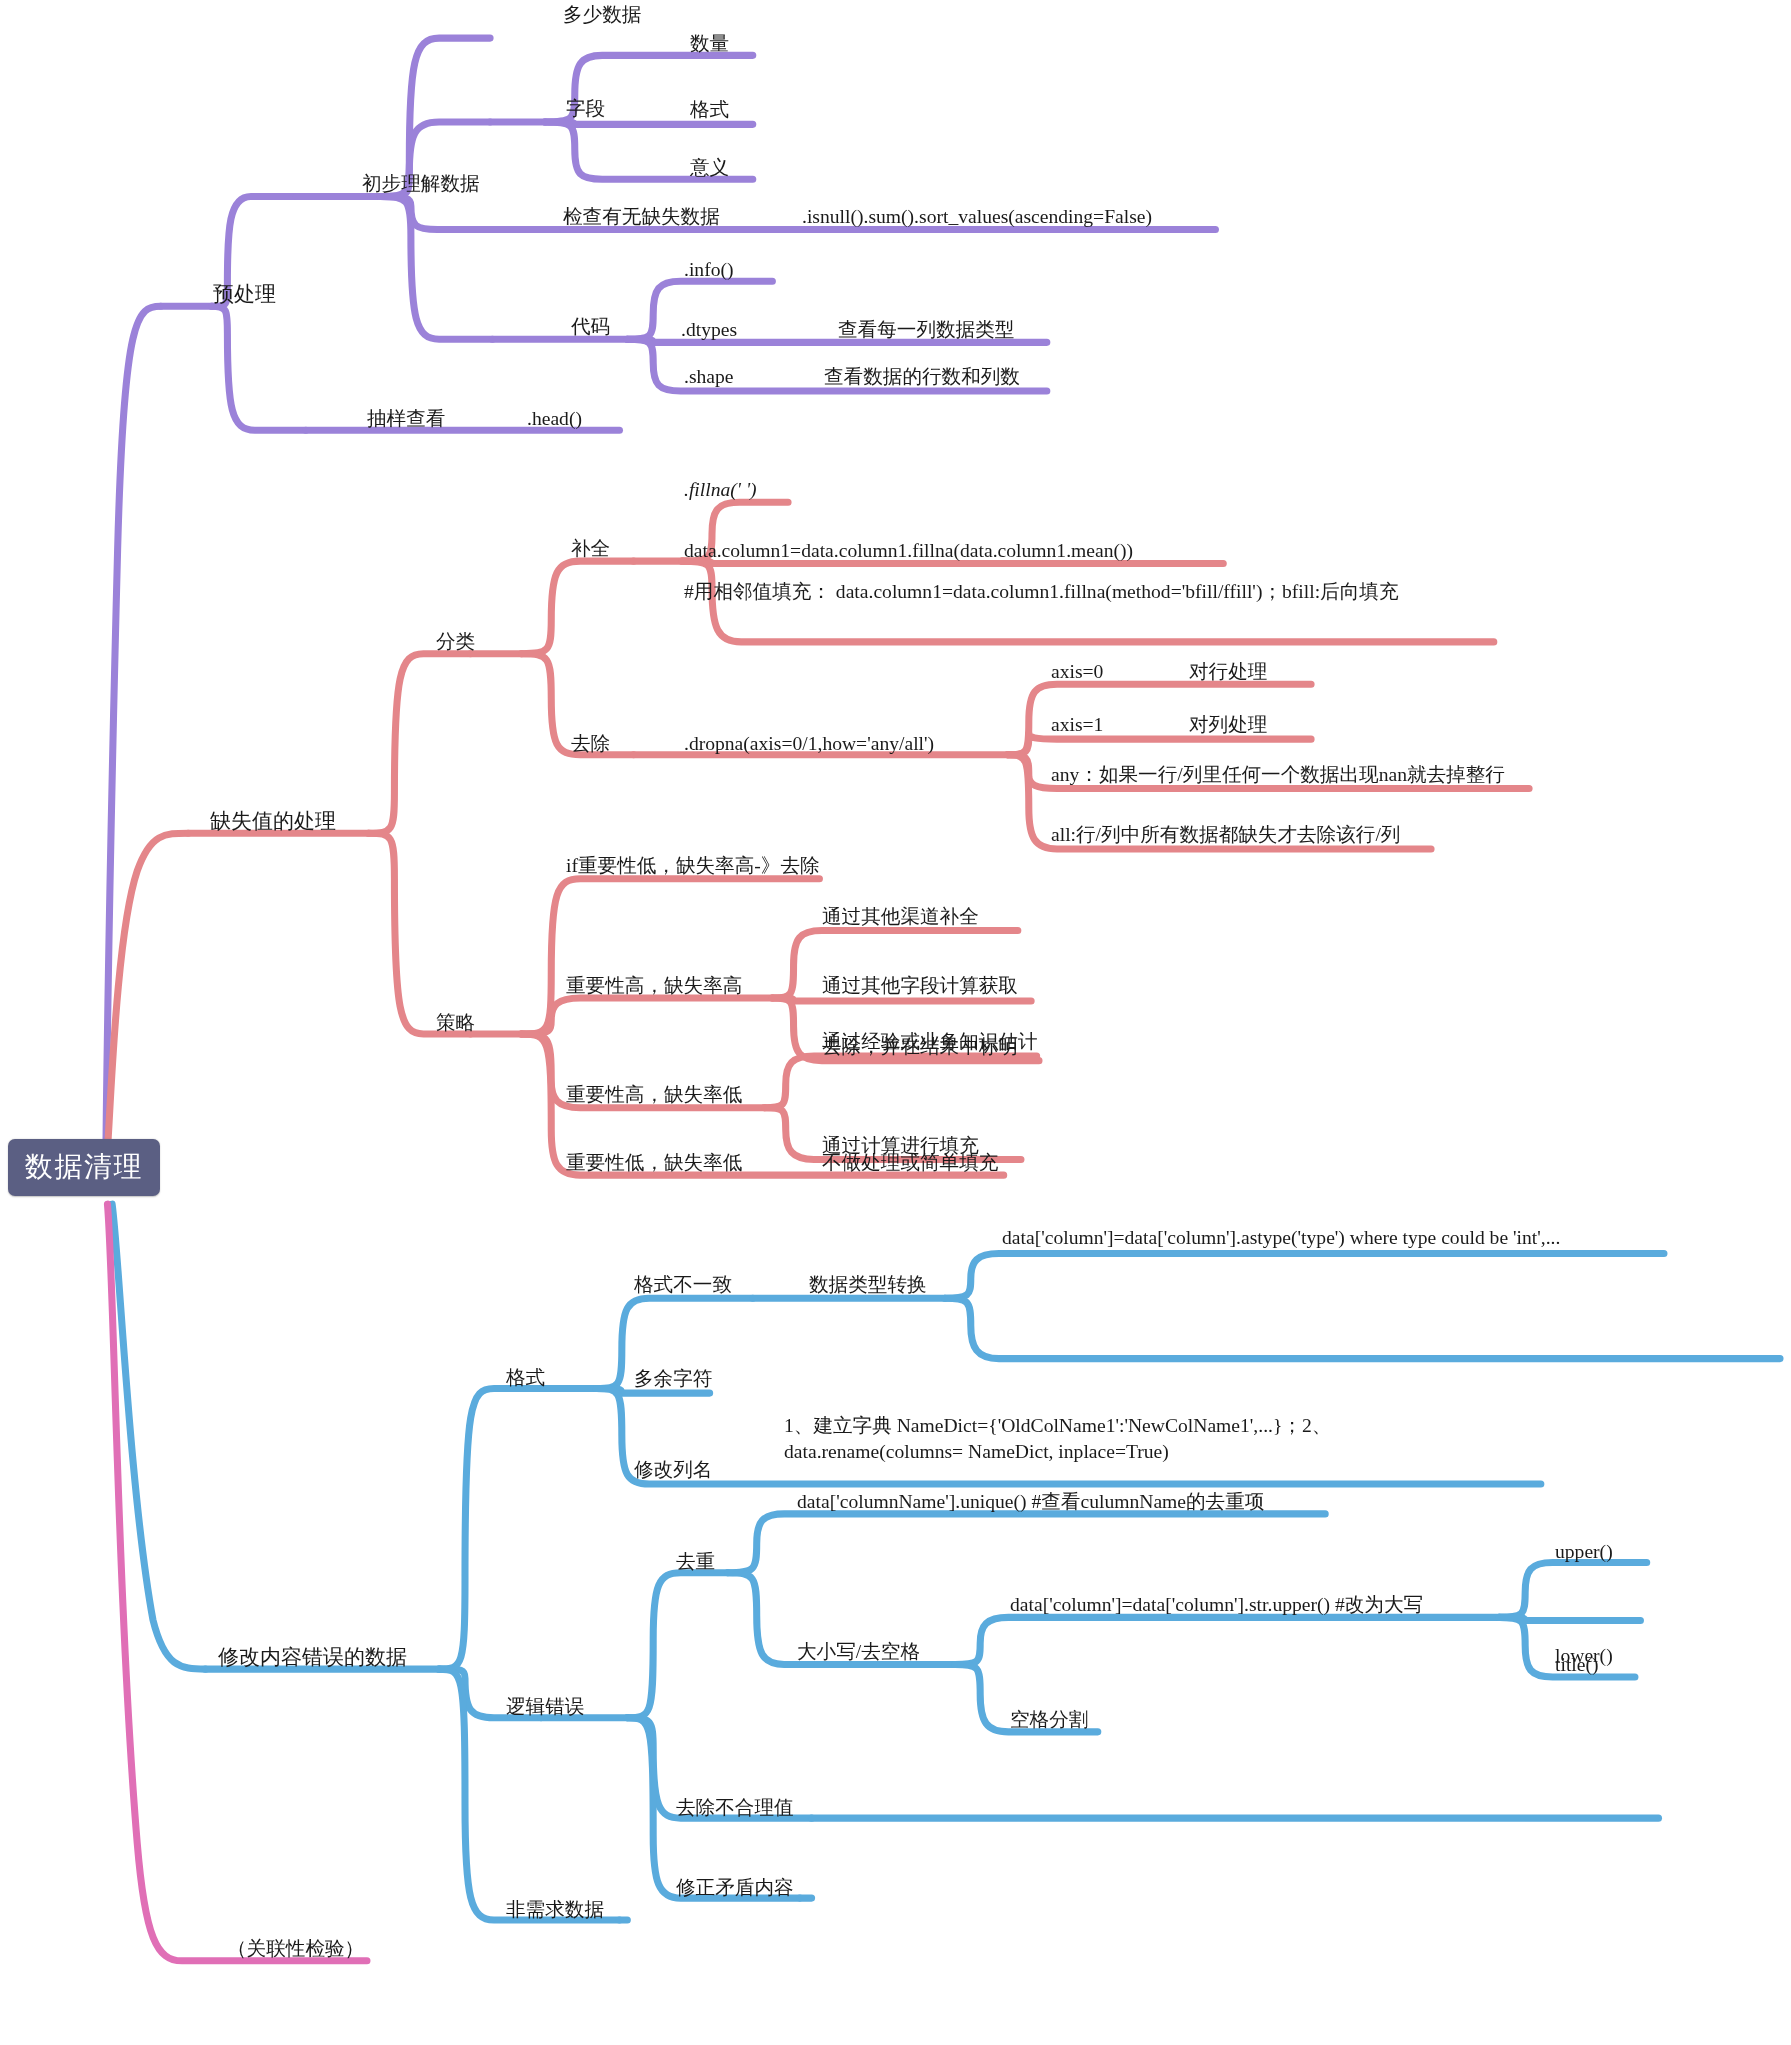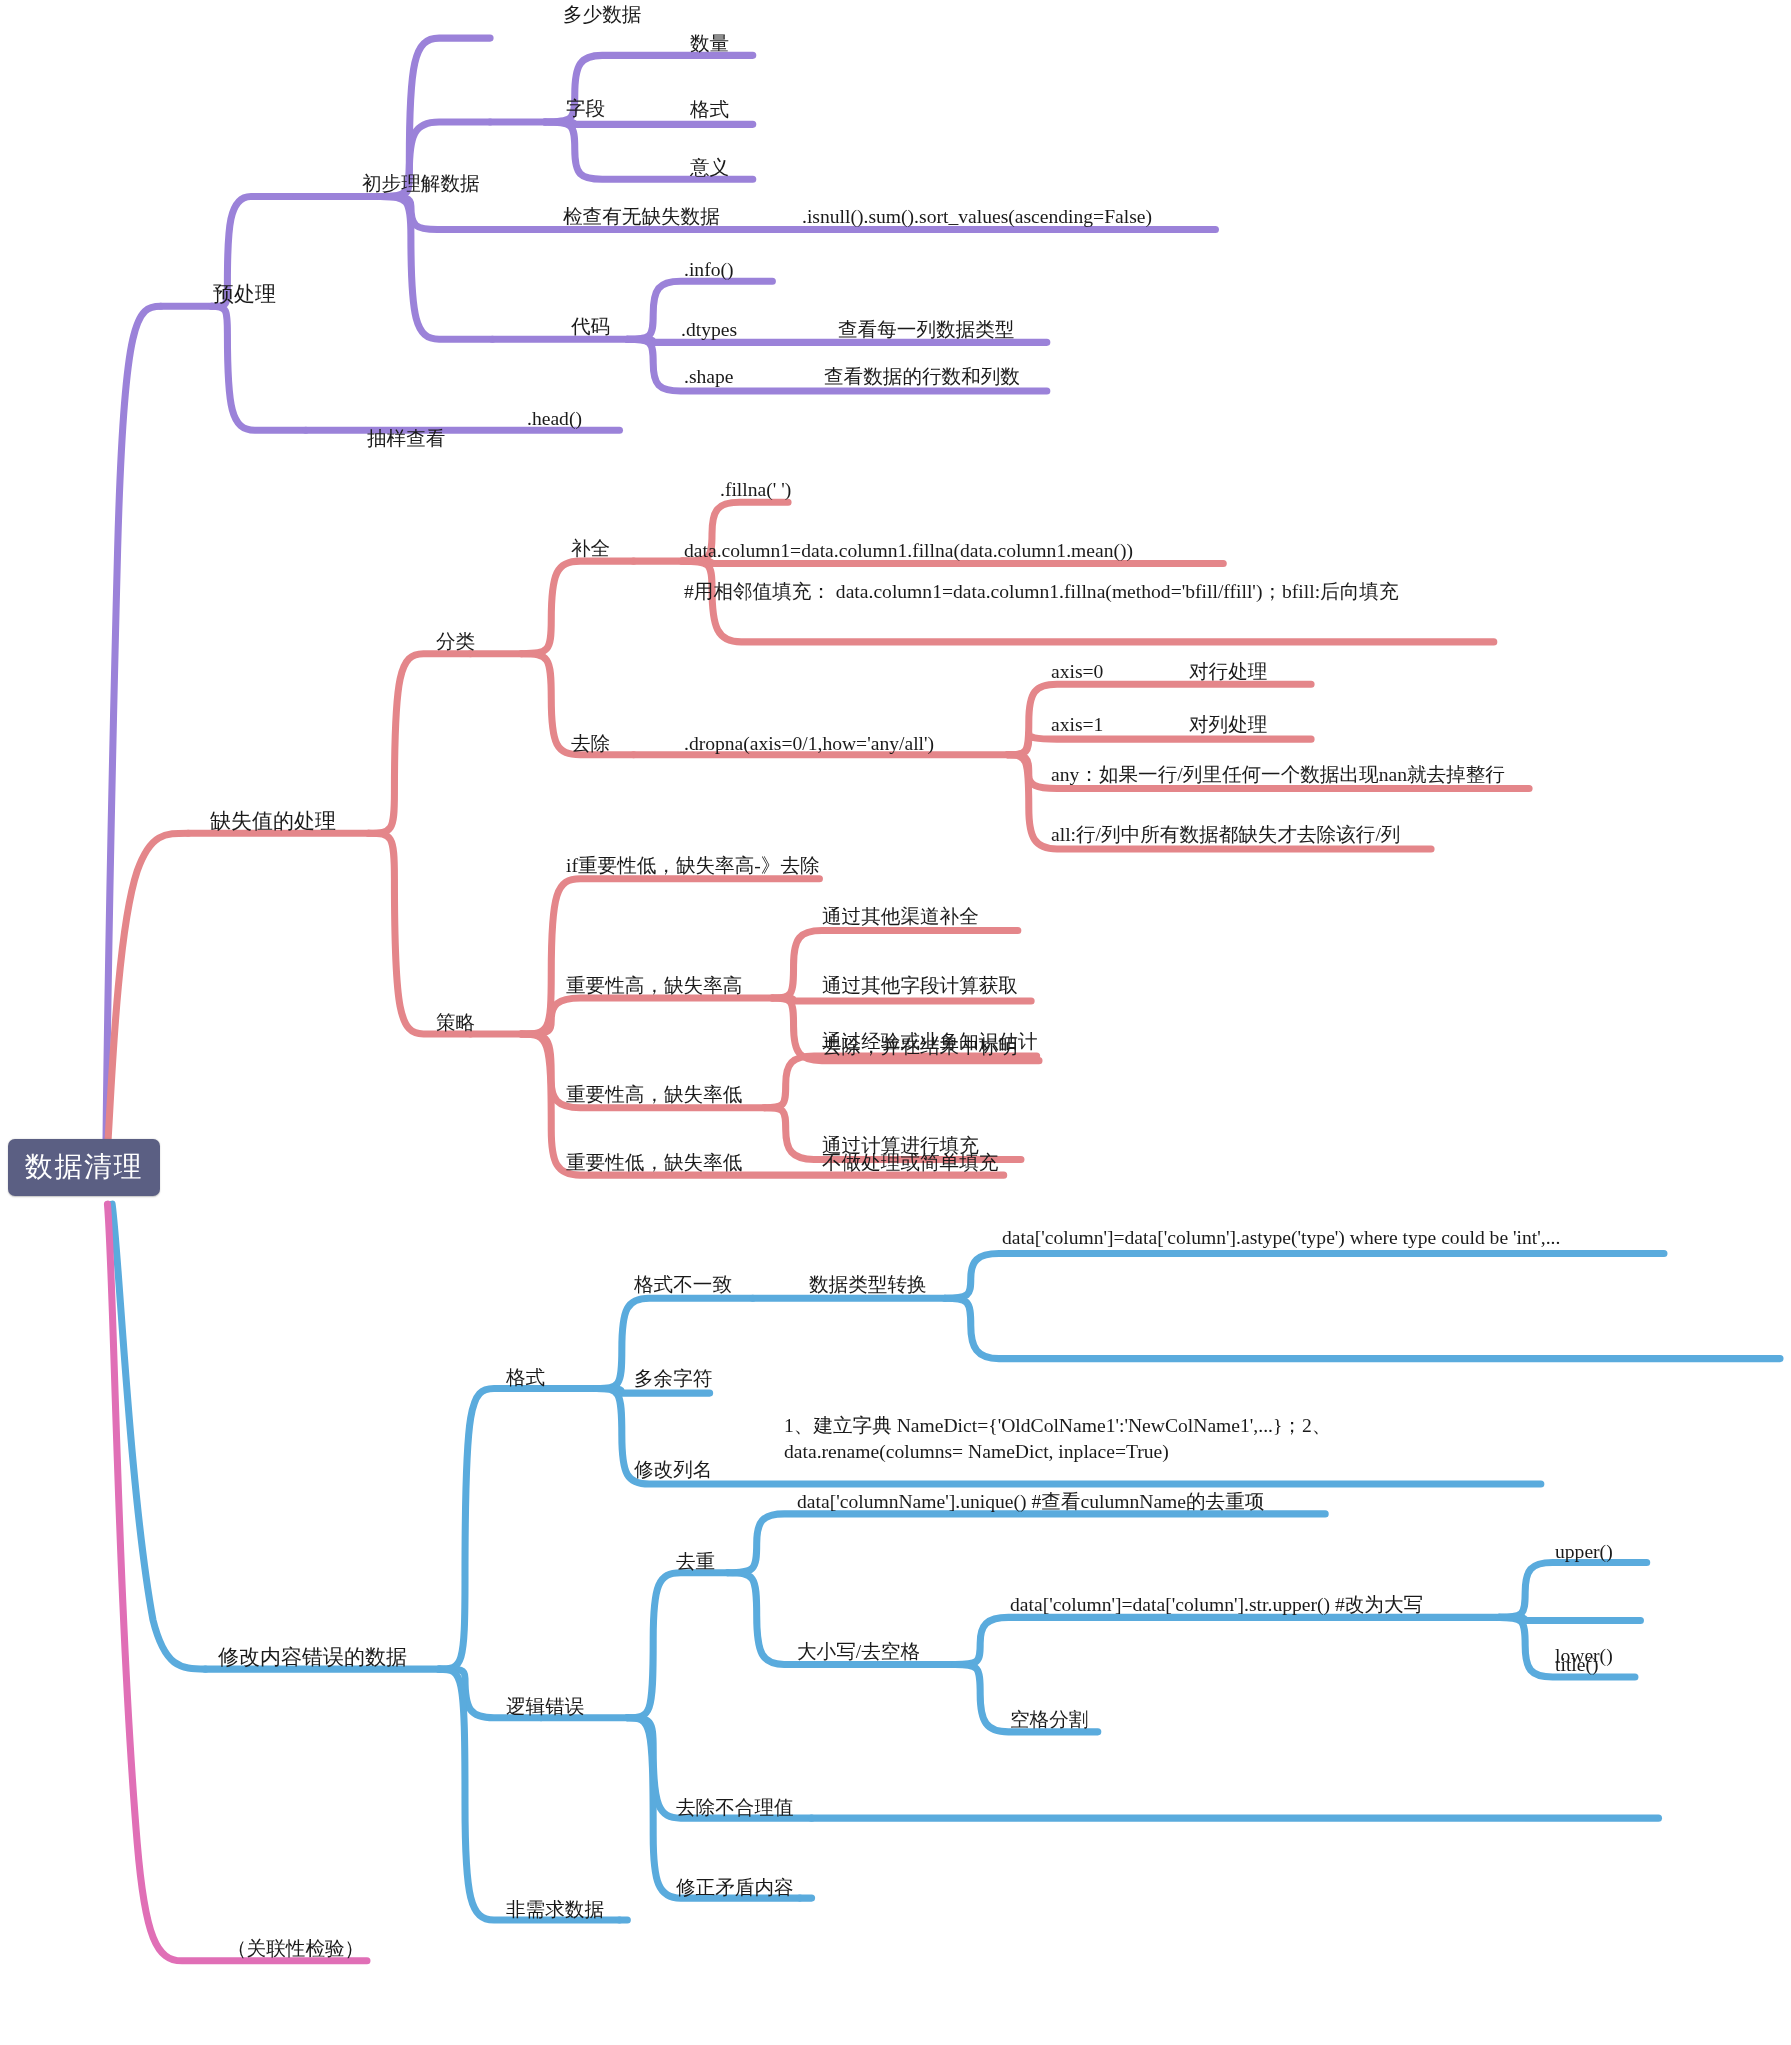--- a/index.html
+++ b/index.html
@@ -146,27 +146,27 @@
   <div class="node" style="left:690px;top:97px;">格式</div>
   <div class="node" style="left:690px;top:155px;">意义</div>
   <div class="node" style="left:563px;top:204px;">检查有无缺失数据</div>
   <div class="node" style="left:802px;top:204px;">.isnull().sum().sort_values(ascending=False)</div>
   <div class="node" style="left:571px;top:314px;">代码</div>
   <div class="node" style="left:684px;top:257px;">.info()</div>
   <div class="node" style="left:681px;top:317px;">.dtypes</div>
   <div class="node" style="left:838px;top:317px;">查看每一列数据类型</div>
   <div class="node" style="left:684px;top:364px;">.shape</div>
   <div class="node" style="left:824px;top:364px;">查看数据的行数和列数</div>
-  <div class="node" style="left:367px;top:406px;margin-top:20px;">抽样查看</div>
+  <div class="node" style="left:367px;top:406px;">抽样查看</div>
   <div class="node" style="left:527px;top:406px;">.head()</div>
 
   <div class="node" style="left:210px;top:808px;font-size:21px;">缺失值的处理</div>
   <div class="node" style="left:436px;top:629px;">分类</div>
   <div class="node" style="left:571px;top:536px;">补全</div>
-  <div class="node" style="left:720px;top:477px;">.fillna(' ')</div>
+  <div class="node" style="left:684px;top:477px;font-style:italic;">.fillna(' ')</div>
   <div class="node" style="left:684px;top:538px;">data.column1=data.column1.fillna(data.column1.mean())</div>
   <div class="node wrap" style="left:684px;top:579px;width:808px;">#用相邻值填充：  data.column1=data.column1.fillna(method='bfill/ffill')；bfill:后向填充</div>
   <div class="node" style="left:571px;top:731px;">去除</div>
   <div class="node" style="left:684px;top:731px;">.dropna(axis=0/1,how='any/all')</div>
   <div class="node" style="left:1051px;top:659px;">axis=0</div>
   <div class="node" style="left:1189px;top:659px;">对行处理</div>
   <div class="node" style="left:1051px;top:712px;">axis=1</div>
   <div class="node" style="left:1189px;top:712px;">对列处理</div>
   <div class="node" style="left:1051px;top:762px;">any：如果一行/列里任何一个数据出现nan就去掉整行</div>
   <div class="node" style="left:1051px;top:822px;">all:行/列中所有数据都缺失才去除该行/列</div>

